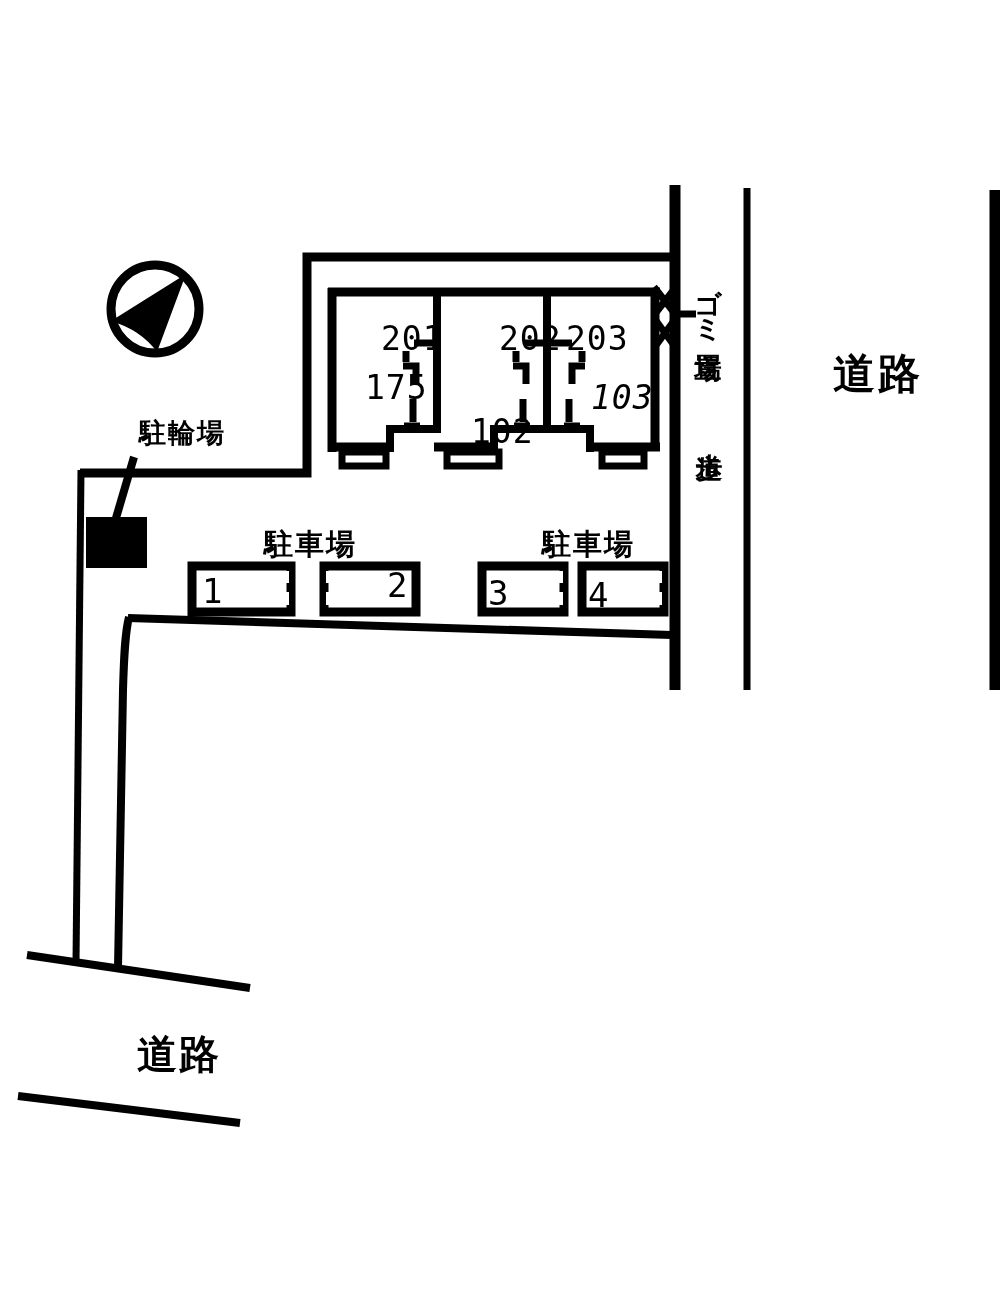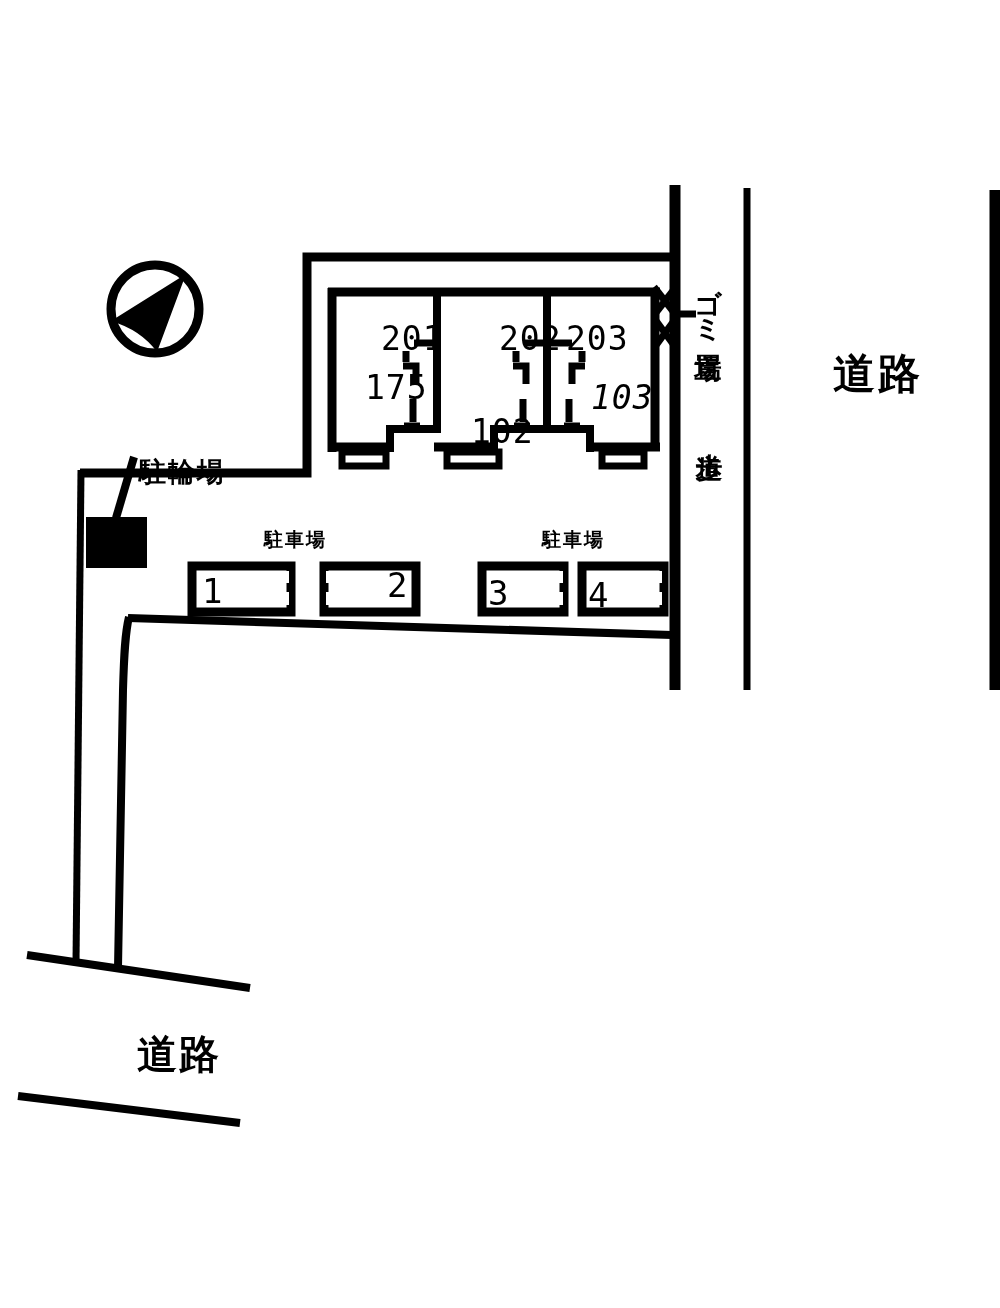--- a/index.html
+++ b/index.html
@@ -7,21 +7,21 @@
         font-family:"Liberation Sans",sans-serif;color:#000;}
   #linework{position:absolute;left:0;top:0;}
   .lbl{position:absolute;font-weight:bold;white-space:nowrap;line-height:1;}
   .lbl-h{letter-spacing:2px;}
   .lbl-v{writing-mode:vertical-rl;text-orientation:upright;letter-spacing:1px;}
   .num{position:absolute;font-family:"DejaVu Sans Mono",monospace;font-weight:normal;
        line-height:1;white-space:nowrap;}
   .unit-num{font-size:33px;letter-spacing:1px;}
   .space-num{font-size:34px;}
   .road{font-size:42px;letter-spacing:3px;}
-  .parking-lbl{font-size:19px;}
+  .parking-lbl{font-size:29px;}
   .small-lbl{font-size:27px;}
 </style>
 </head>
 <body>
 
 <div id="plan">
 
   <svg id="linework" width="1000" height="1308" viewBox="0 0 1000 1308">
 
     <g stroke="#000" fill="none">
@@ -121,21 +121,21 @@
   </svg>
 
   <div class="lbl lbl-h road" style="left:833px;top:353px;">道路</div>
 
   <div class="lbl lbl-h" style="left:137px;top:1034px;font-size:40px;">道路</div>
 
   <div class="lbl lbl-v small-lbl" style="left:694px;top:269px;">ゴミ置場</div>
 
   <div class="lbl lbl-v small-lbl" style="left:695px;top:432px;">歩道</div>
 
-  <div class="lbl lbl-h small-lbl" style="left:139px;top:459px;">駐輪場</div>
+  <div class="lbl lbl-h small-lbl" style="left:139px;top:420px;">駐輪場</div>
 
   <div class="lbl lbl-h parking-lbl" style="left:264px;top:530px;">駐車場</div>
 
   <div class="lbl lbl-h parking-lbl" style="left:542px;top:530px;">駐車場</div>
 
   <div class="num unit-num" style="left:381px;top:322px;">201</div>
   <div class="num unit-num" style="left:365px;top:371px;">175</div>
   <div class="num unit-num" style="left:471px;top:322px;margin-left:28px;">202</div>
   <div class="num unit-num" style="left:471px;top:371px;margin-top:44px;">102</div>
   <div class="num unit-num" style="left:566px;top:322px;text-align:right;">203</div>

